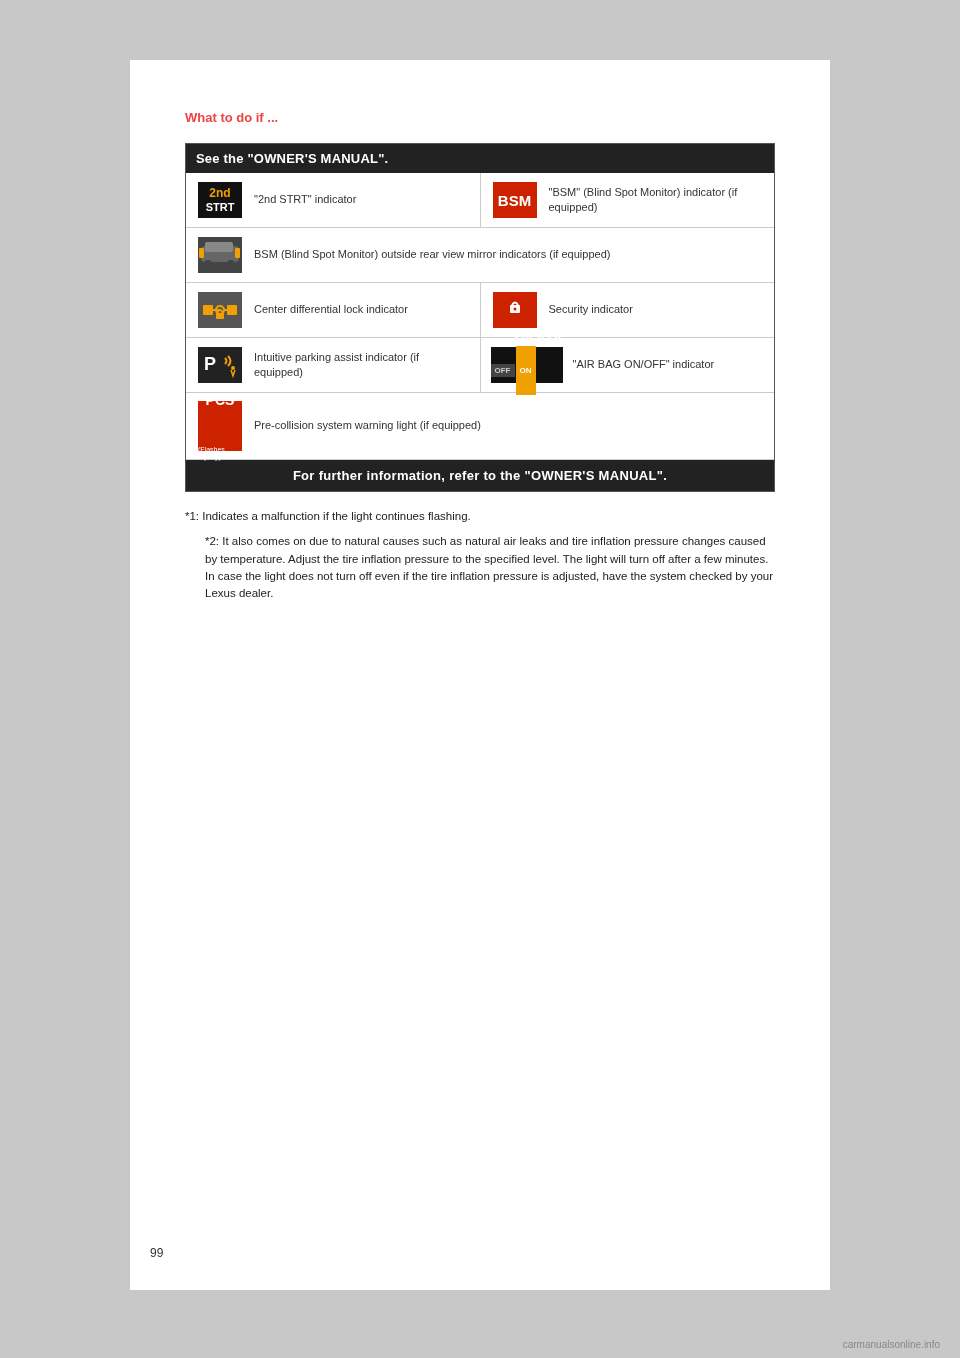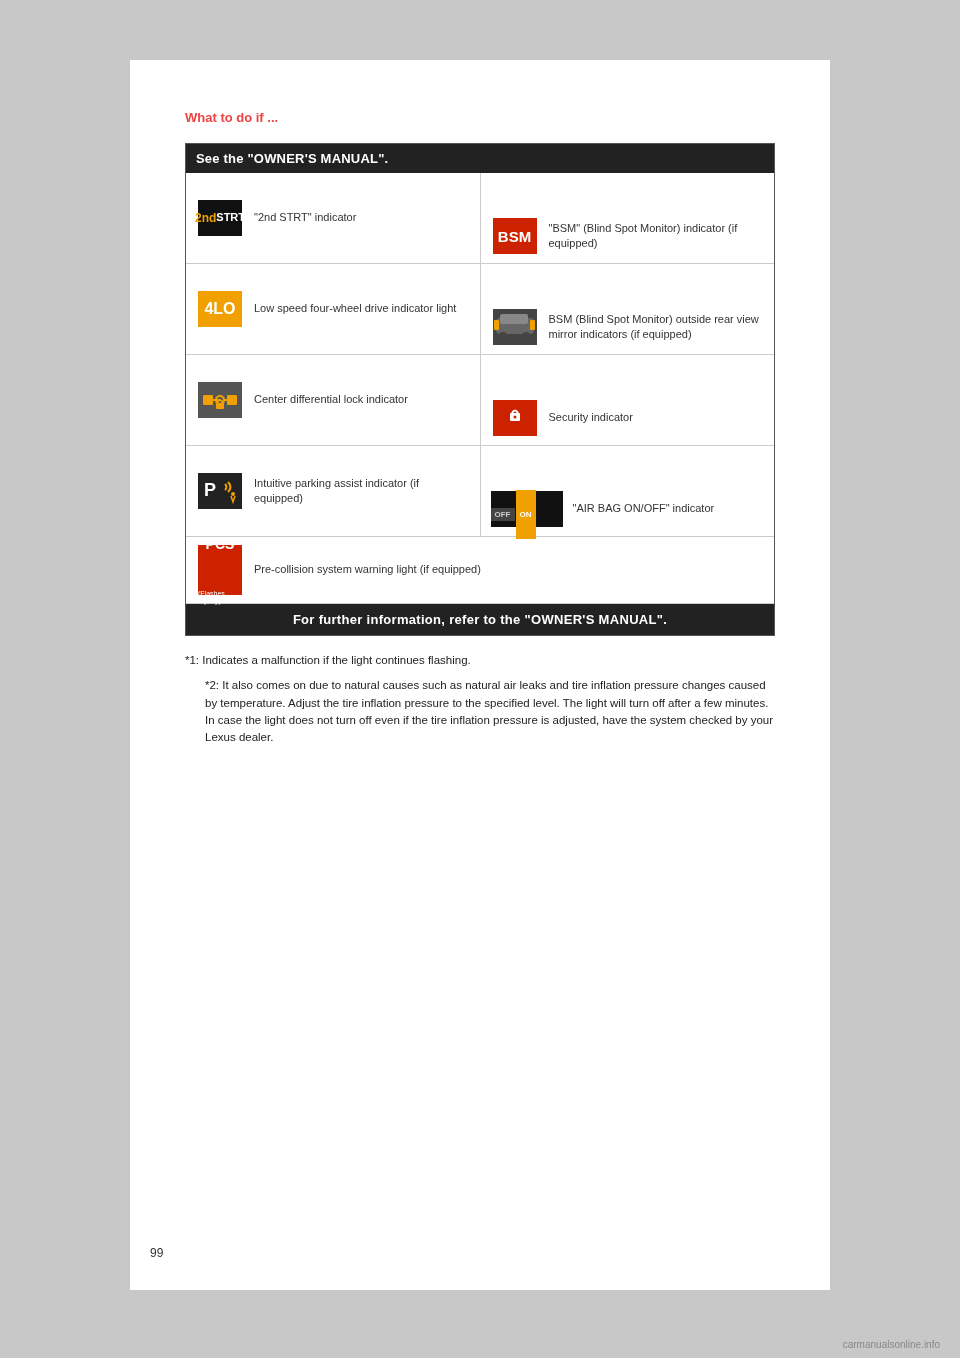--- a/index.html
+++ b/index.html
@@ -49,41 +49,40 @@
     .left-half, .right-half {
       display: flex;
       flex-direction: row;
       align-items: center;
       flex: 1;
       padding: 8px 10px;
       border-right: 1px solid #ccc;
     }
     .right-half {
       border-right: none;
-      margin-top: 36px;
     }
     .indicator-icon {
       min-width: 48px;
       width: 48px;
       height: 38px;
       display: flex;
       align-items: center;
       justify-content: center;
       margin-right: 10px;
       font-weight: bold;
       font-size: 12px;
       flex-shrink: 0;
     }
     .icon-2nd-strt {
       background: #111;
       color: white;
       font-size: 11px;
       font-weight: bold;
       display: flex;
-      flex-direction: row;
+      flex-direction: column;
       align-items: center;
       justify-content: center;
       line-height: 1.2;
       padding: 3px;
       width: 44px;
       height: 36px;
     }
     .icon-2nd-strt .top-text { color: #f0a000; font-size: 12px; font-weight: 900; }
     .icon-2nd-strt .bot-text { color: white; font-size: 11px; font-weight: 900; }
     .icon-4lo {
@@ -267,28 +266,20 @@
         <div class="indicator-icon">
           <div class="icon-bsm">
             <span>BSM</span>
           </div>
         </div>
         <span class="icon-text">"BSM" (Blind Spot Monitor) indicator (if equipped)</span>
       </div>
     </div>
 
     <div class="table-row">
-      <div class="left-half">
-        <div class="indicator-icon">
-          <div class="icon-4lo">
-            <span>4LO</span>
-          </div>
-        </div>
-        <span class="icon-text">Low speed four-wheel drive indicator light</span>
-      </div>
       <div class="right-half">
         <div class="indicator-icon">
           <div class="icon-bsm-mirror">
             <svg width="42" height="34" viewBox="0 0 42 34">
 
               <rect x="2" y="8" width="38" height="16" rx="4" fill="#666"></rect>
               <rect x="6" y="4" width="28" height="10" rx="2" fill="#888"></rect>
               <circle cx="9" cy="26" r="4" fill="#444"></circle>
               <circle cx="32" cy="26" r="4" fill="#444"></circle>
 

